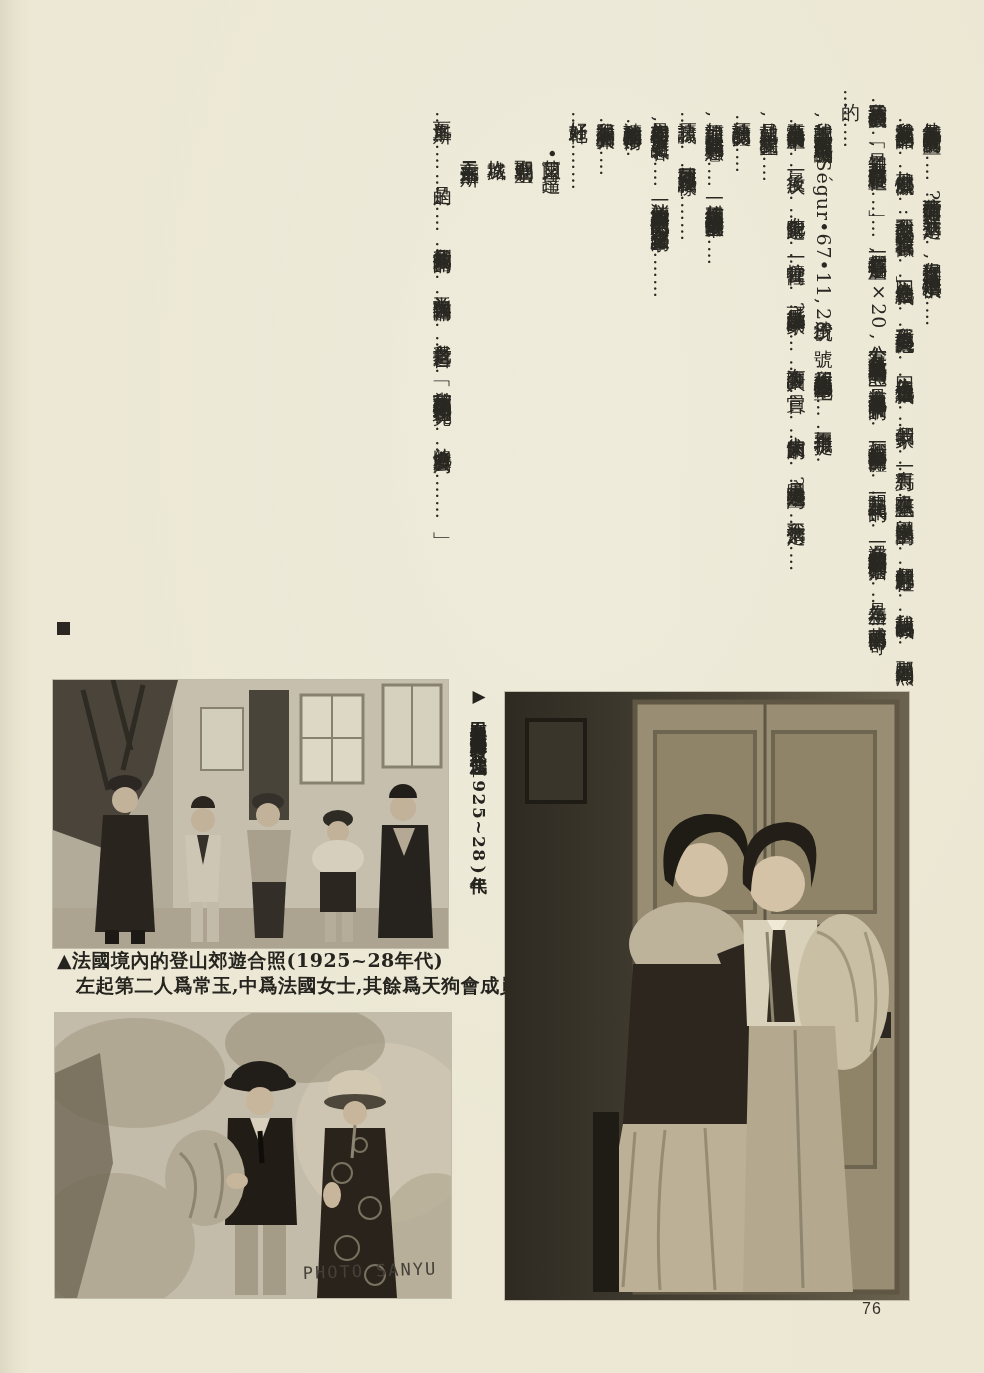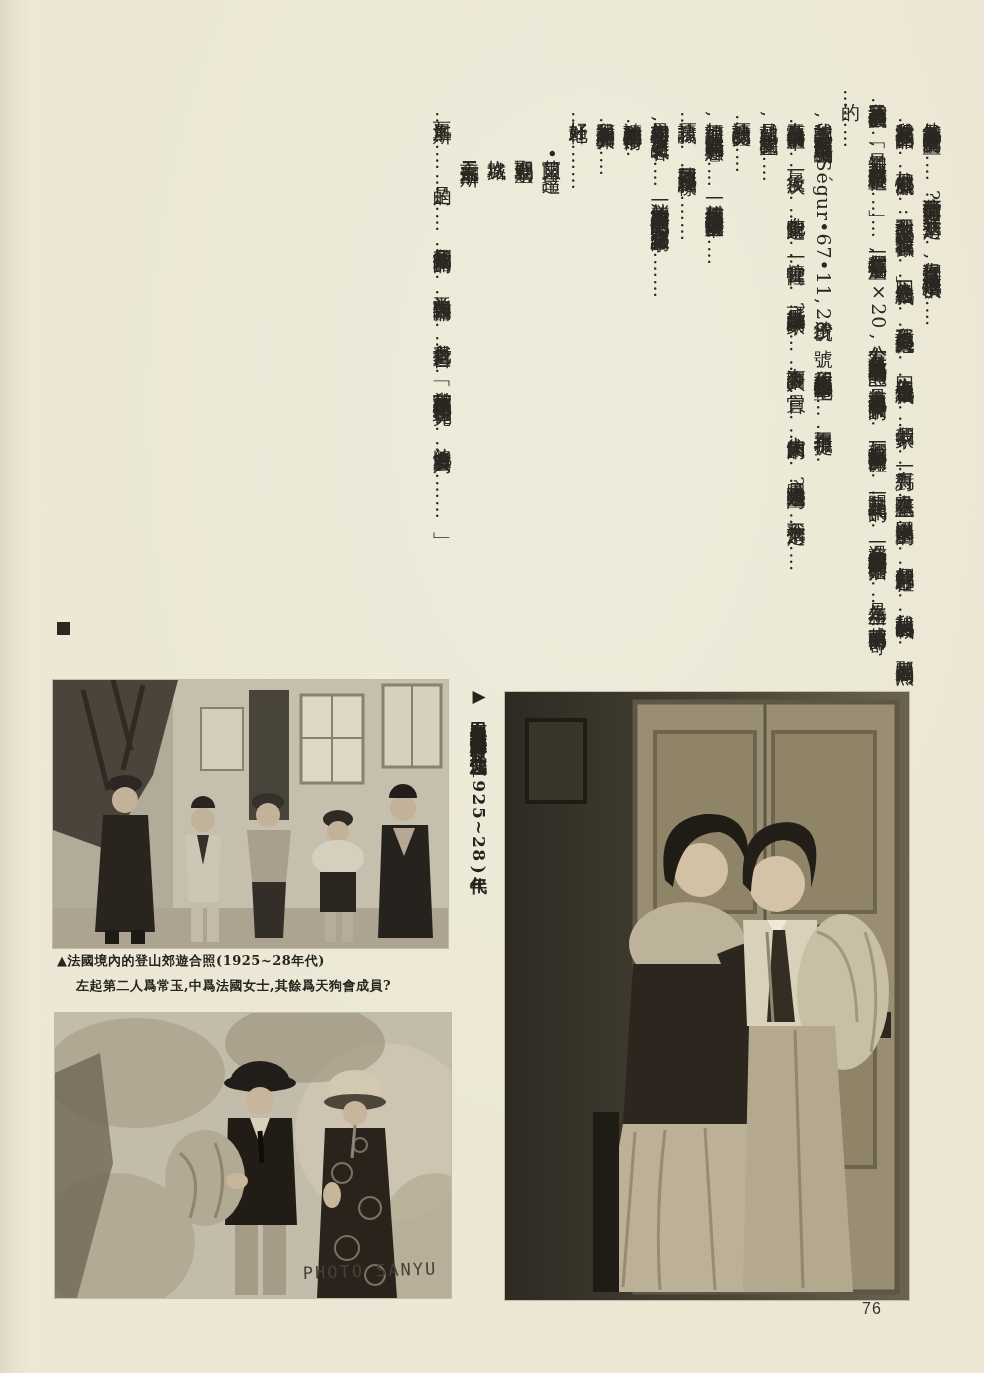--- a/index.html
+++ b/index.html
@@ -21,21 +21,21 @@
   .article p{margin:0;padding:0;}
   .ind-1{text-indent:1em;}
   .ind-3{text-indent:3em;}
   .endmark{
     position:absolute;left:57px;top:622px;width:13px;height:13px;
     background:#2b2823;
   }
   
   .captions-left{
     position:absolute;left:57px;top:948px;width:408px;
-    font-size:13px;font-weight:bold;line-height:25px;color:#26241f;
+    font-size:19px;font-weight:bold;line-height:25px;color:#26241f;
     letter-spacing:.5px;white-space:nowrap;
   }
   .captions-left .line2{padding-left:19px;}
   .caption-right{
     position:absolute;left:468px;top:686px;height:430px;
     writing-mode:vertical-rl;text-orientation:mixed;
     font-size:17px;font-weight:bold;letter-spacing:1.5px;color:#26241f;
   }
   
   figure{margin:0;padding:0;position:absolute;}

